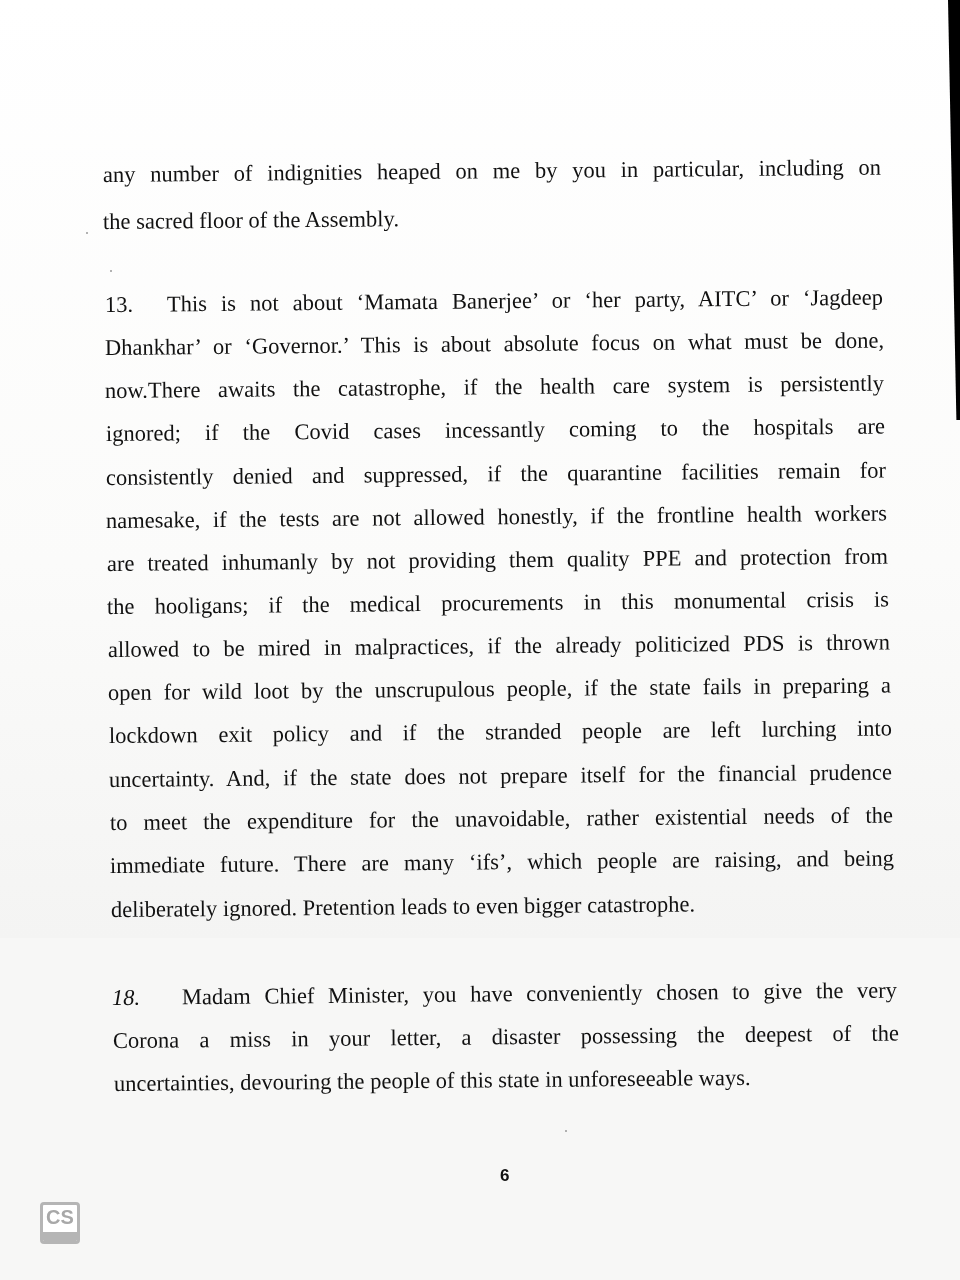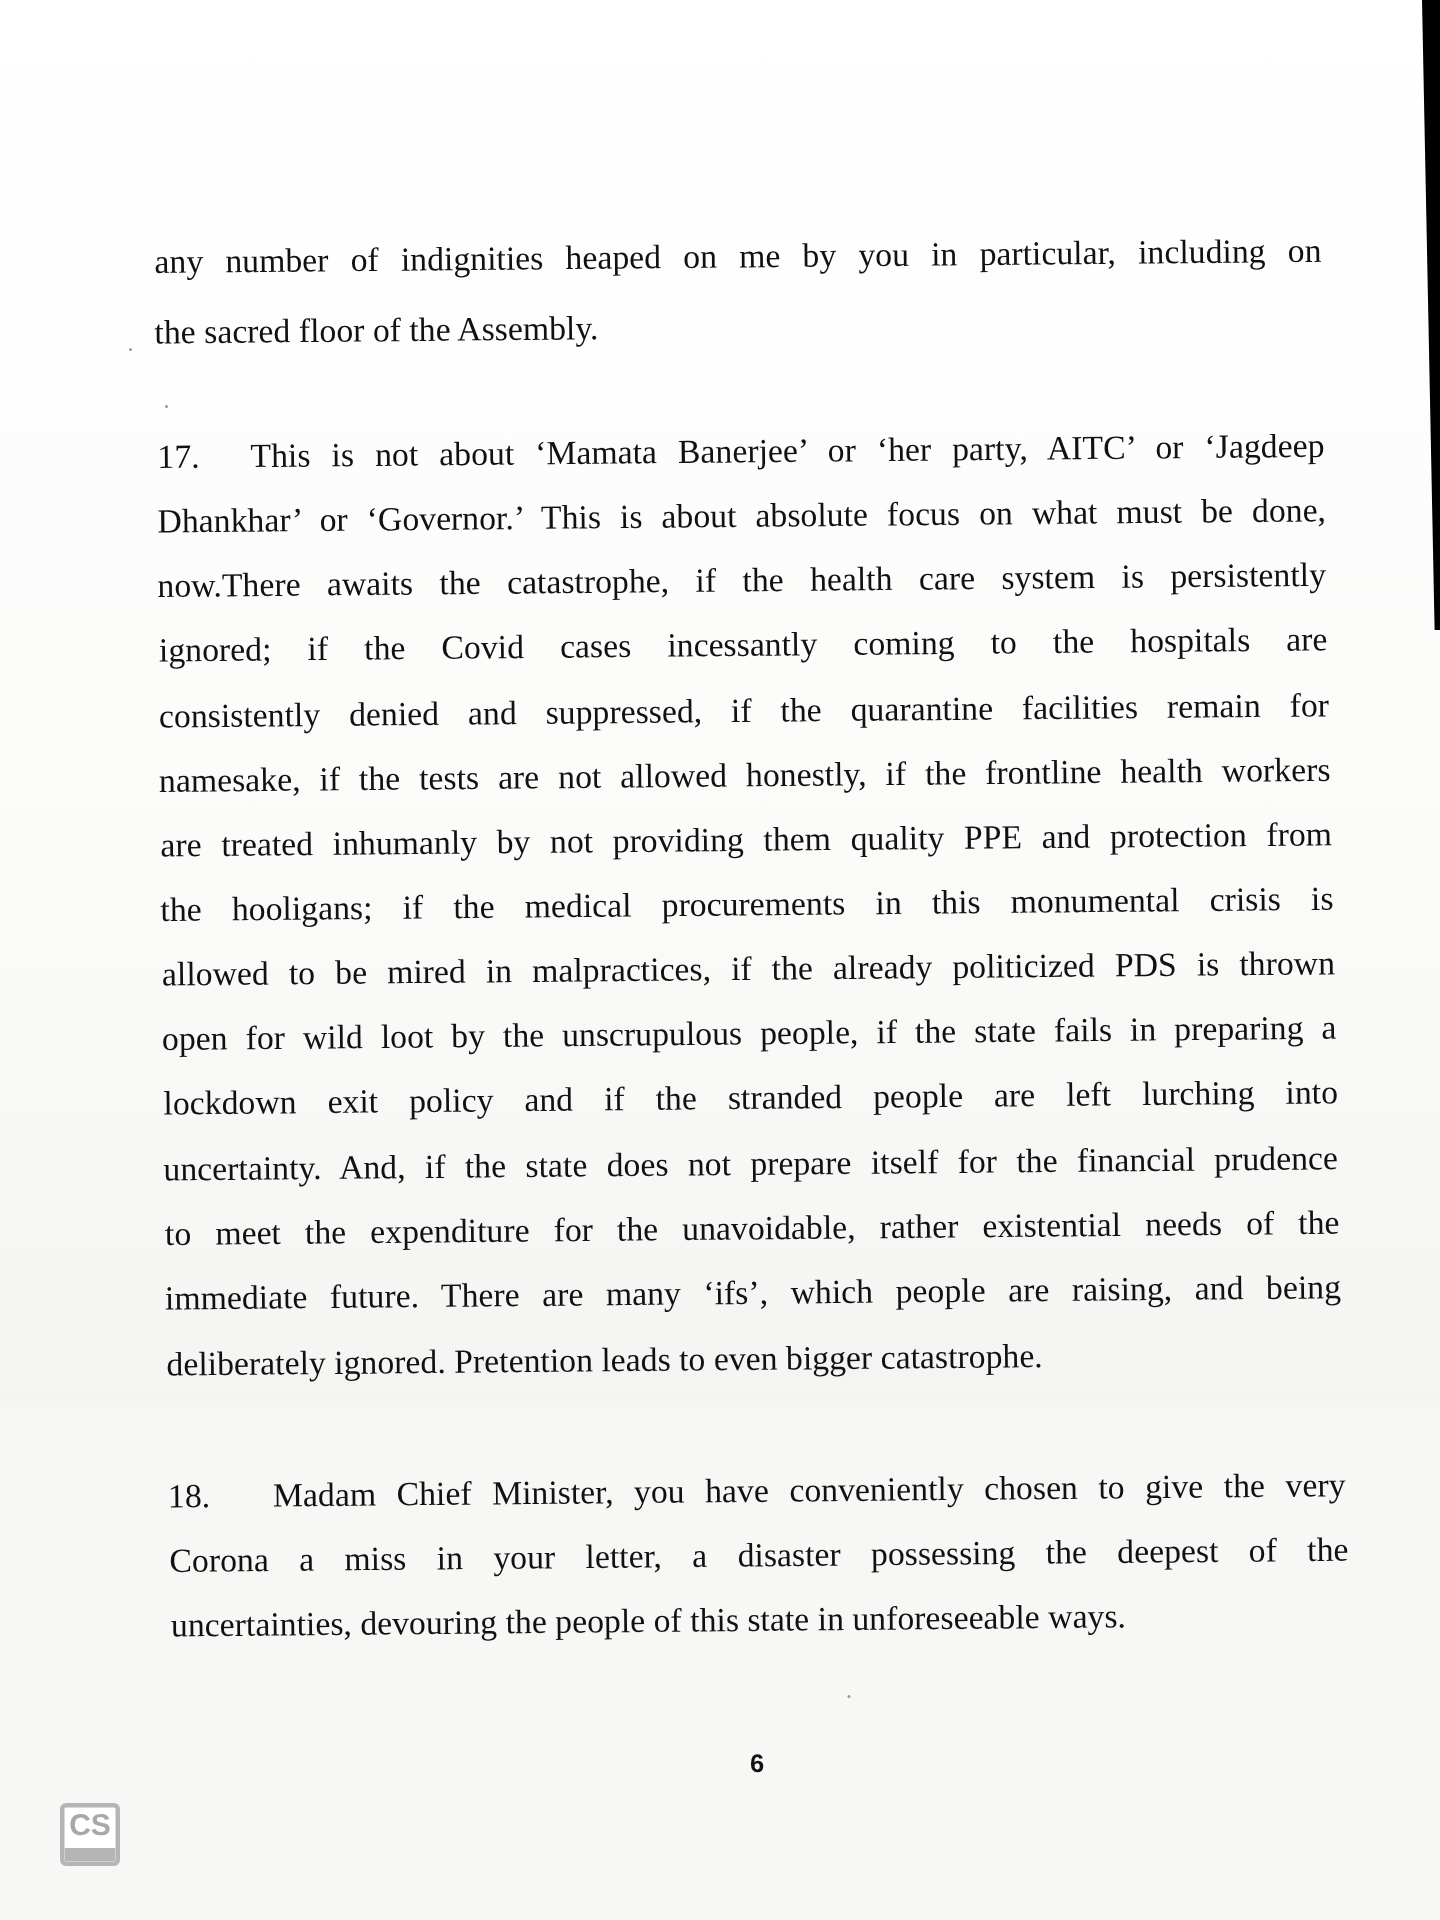--- a/index.html
+++ b/index.html
@@ -40,20 +40,21 @@
       text-align-last: justify;
       white-space: normal;
     }
     .num {
       display: inline-block;
       width: 62px;
     }
     .num18 {
       display: inline-block;
       width: 70px;
+      font-style: italic;
     }
     .page-number {
       position: absolute;
       left: 500px;
       top: 1166px;
       font-family: "Liberation Sans", "DejaVu Sans", sans-serif;
       font-weight: bold;
       font-size: 17px;
       color: #111;
     }
@@ -109,21 +110,21 @@
 <div class="page">
   <div class="edge-strip"></div>
 
   <div>
     <div class="line justify" style="left:103px; top:162px; width:778px; transform:rotate(-0.55deg);">any number of indignities heaped on me by you in particular, including on</div>
     <div class="line" style="left:103px; top:209px; transform:rotate(-0.55deg);">the sacred floor of the Assembly.</div>
   </div>
 
   <div>
     <div class="line justify" style="left:105px; top:292px; width:778px; transform:rotate(-0.55deg);">
-      <span class="num">17.</span><span>This is not about ‘Mamata Banerjee’ or ‘her party, AITC’ or ‘Jagdeep</span>
+      <span class="num">13.</span><span>This is not about ‘Mamata Banerjee’ or ‘her party, AITC’ or ‘Jagdeep</span>
     </div>
     <div class="line justify" style="left:105px; top:335px; width:779px; transform:rotate(-0.55deg);">Dhankhar’ or ‘Governor.’ This is about absolute focus on what must be done,</div>
     <div class="line justify" style="left:105px; top:378px; width:779px; transform:rotate(-0.55deg);">now.There awaits the catastrophe, if the health care system is persistently</div>
     <div class="line justify" style="left:106px; top:421px; width:779px; transform:rotate(-0.55deg);">ignored; if the Covid cases incessantly coming to the hospitals are</div>
     <div class="line justify" style="left:106px; top:465px; width:780px; transform:rotate(-0.55deg);">consistently denied and suppressed, if the quarantine facilities remain for</div>
     <div class="line justify" style="left:106px; top:508px; width:781px; transform:rotate(-0.55deg);">namesake, if the tests are not allowed honestly, if the frontline health workers</div>
     <div class="line justify" style="left:107px; top:551px; width:781px; transform:rotate(-0.55deg);">are treated inhumanly by not providing them quality PPE and protection from</div>
     <div class="line justify" style="left:107px; top:594px; width:782px; transform:rotate(-0.55deg);">the hooligans; if the medical procurements in this monumental crisis is</div>
     <div class="line justify" style="left:108px; top:637px; width:782px; transform:rotate(-0.55deg);">allowed to be mired in malpractices, if the already politicized PDS is thrown</div>
     <div class="line justify" style="left:108px; top:680px; width:783px; transform:rotate(-0.55deg);">open for wild loot by the unscrupulous people, if the state fails in preparing a</div>

